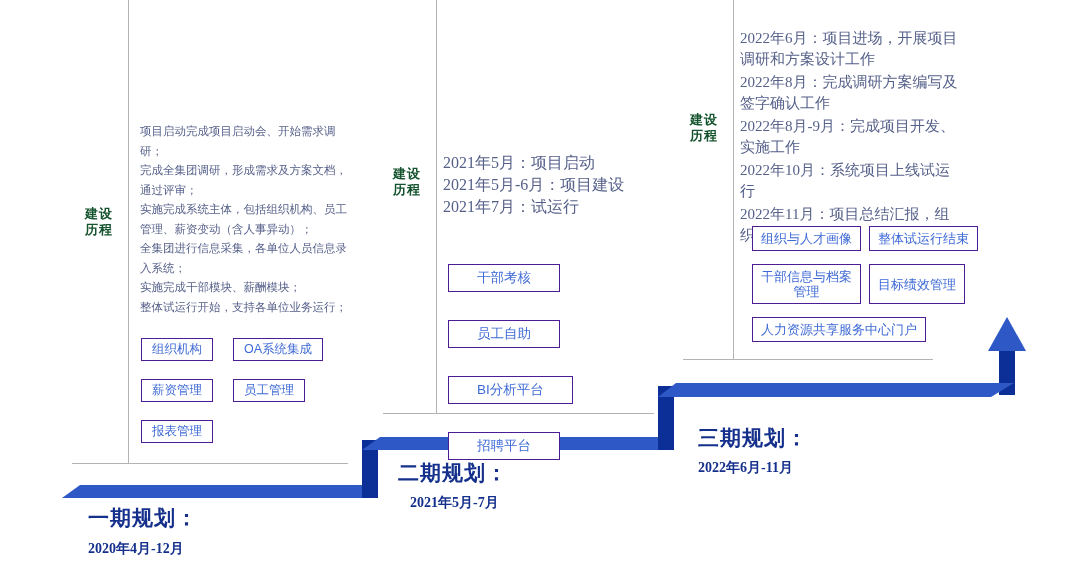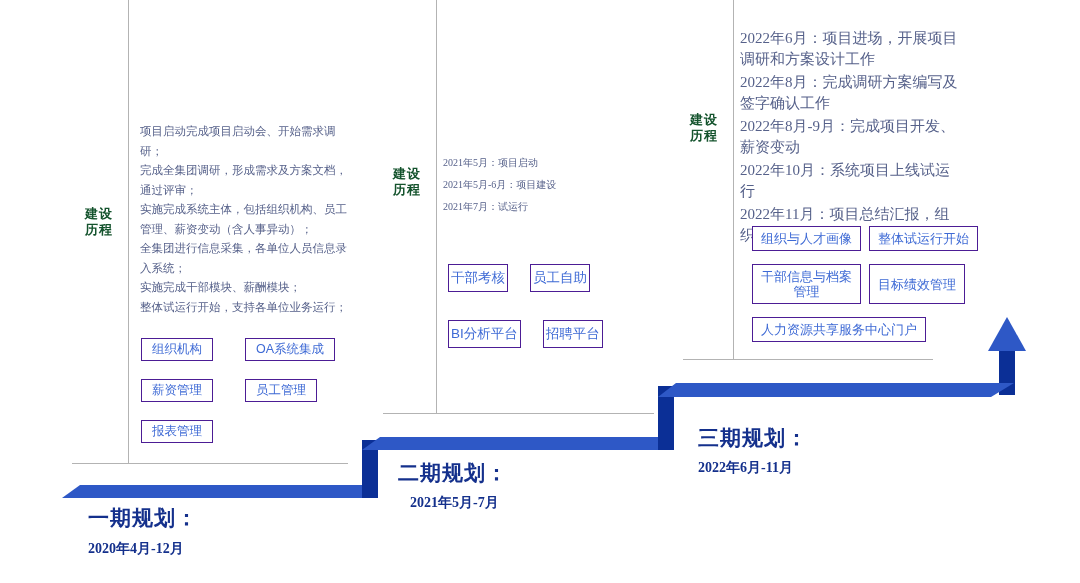--- a/index.html
+++ b/index.html
@@ -25,35 +25,35 @@
     font-size:13px;font-weight:bold;line-height:16px;
     color:#14532d;letter-spacing:1px;text-align:center;
     word-break:break-all;
   }
   .p1-label{left:84px;top:206px;}
   .p2-label{left:392px;top:166px;}
   .p3-label{left:689px;top:112px;}
   
   .milestones{position:absolute;color:#56618a;}
   .p1-text{left:140px;top:122px;width:212px;font-size:11.5px;line-height:19.5px;}
-  .p2-text{left:443px;top:152px;width:220px;font-size:10px;line-height:22px;}
+  .p2-text{left:443px;top:152px;width:220px;font-size:16px;line-height:22px;}
   .p3-text{left:740px;top:28px;width:222px;font-size:15px;line-height:21px;}
   .p3-text .milestone{margin-bottom:2px;}
   
   .tags{position:absolute;display:flex;flex-wrap:wrap;align-items:stretch;
         font-family:"Liberation Sans","DejaVu Sans",sans-serif;}
   .tag{
     display:flex;align-items:center;justify-content:center;text-align:center;
     border:1px solid #4c1d95;background:#ffffff;color:#3e6ad5;
     box-sizing:border-box;
   }
-  .p1-tags{left:141px;top:338px;width:206px;gap:18px 32px;}
+  .p1-tags{left:141px;top:338px;width:206px;gap:18px 20px;}
   .p1-tags .tag{font-size:12.5px;padding:2px 10px;}
   .p2-tags{left:448px;top:264px;width:186px;gap:28px 22px;}
-  .p2-tags .tag{font-size:13.5px;padding:4px 2px;}
+  .p2-tags .tag{font-size:13.5px;padding:4px 28px;}
   .p3-tags{left:752px;top:226px;width:232px;gap:13px 8px;}
   .p3-tags .tag{font-size:13px;padding:4px 8px;line-height:15px;}
   .p3-tags .tag.w92{width:109px;}
   
   .phase-title{
     position:absolute;font-size:21px;font-weight:bold;color:#14308c;letter-spacing:1px;
   }
   .phase-date{
     position:absolute;font-size:14px;font-weight:bold;color:#14308c;
   }
@@ -129,28 +129,28 @@
   </div>
 
   <div class="phase-title p2-title">二期规划：</div>
   <div class="phase-date p2-date">2021年5月-7月</div>
 
   <div class="stage-label p3-label">建设历程</div>
 
   <div class="milestones p3-text">
     <div class="milestone">2022年6月：项目进场，开展项目调研和方案设计工作</div>
     <div class="milestone">2022年8月：完成调研方案编写及签字确认工作</div>
-    <div class="milestone">2022年8月-9月：完成项目开发、薪资变动</div>
+    <div class="milestone">2022年8月-9月：完成项目开发、实施工作</div>
     <div class="milestone">2022年10月：系统项目上线试运行</div>
     <div class="milestone">2022年11月：项目总结汇报，组织项目验收</div>
   </div>
 
   <div class="tags p3-tags">
     <span class="tag">组织与人才画像</span>
-    <span class="tag">整体试运行开始</span>
+    <span class="tag">整体试运行结束</span>
     <span class="tag w92">干部信息与档案管理</span>
     <span class="tag">目标绩效管理</span>
     <span class="tag">人力资源共享服务中心门户</span>
   </div>
 
   <div class="phase-title p3-title">三期规划：</div>
   <div class="phase-date p3-date">2022年6月-11月</div>
 
 </div>
 

